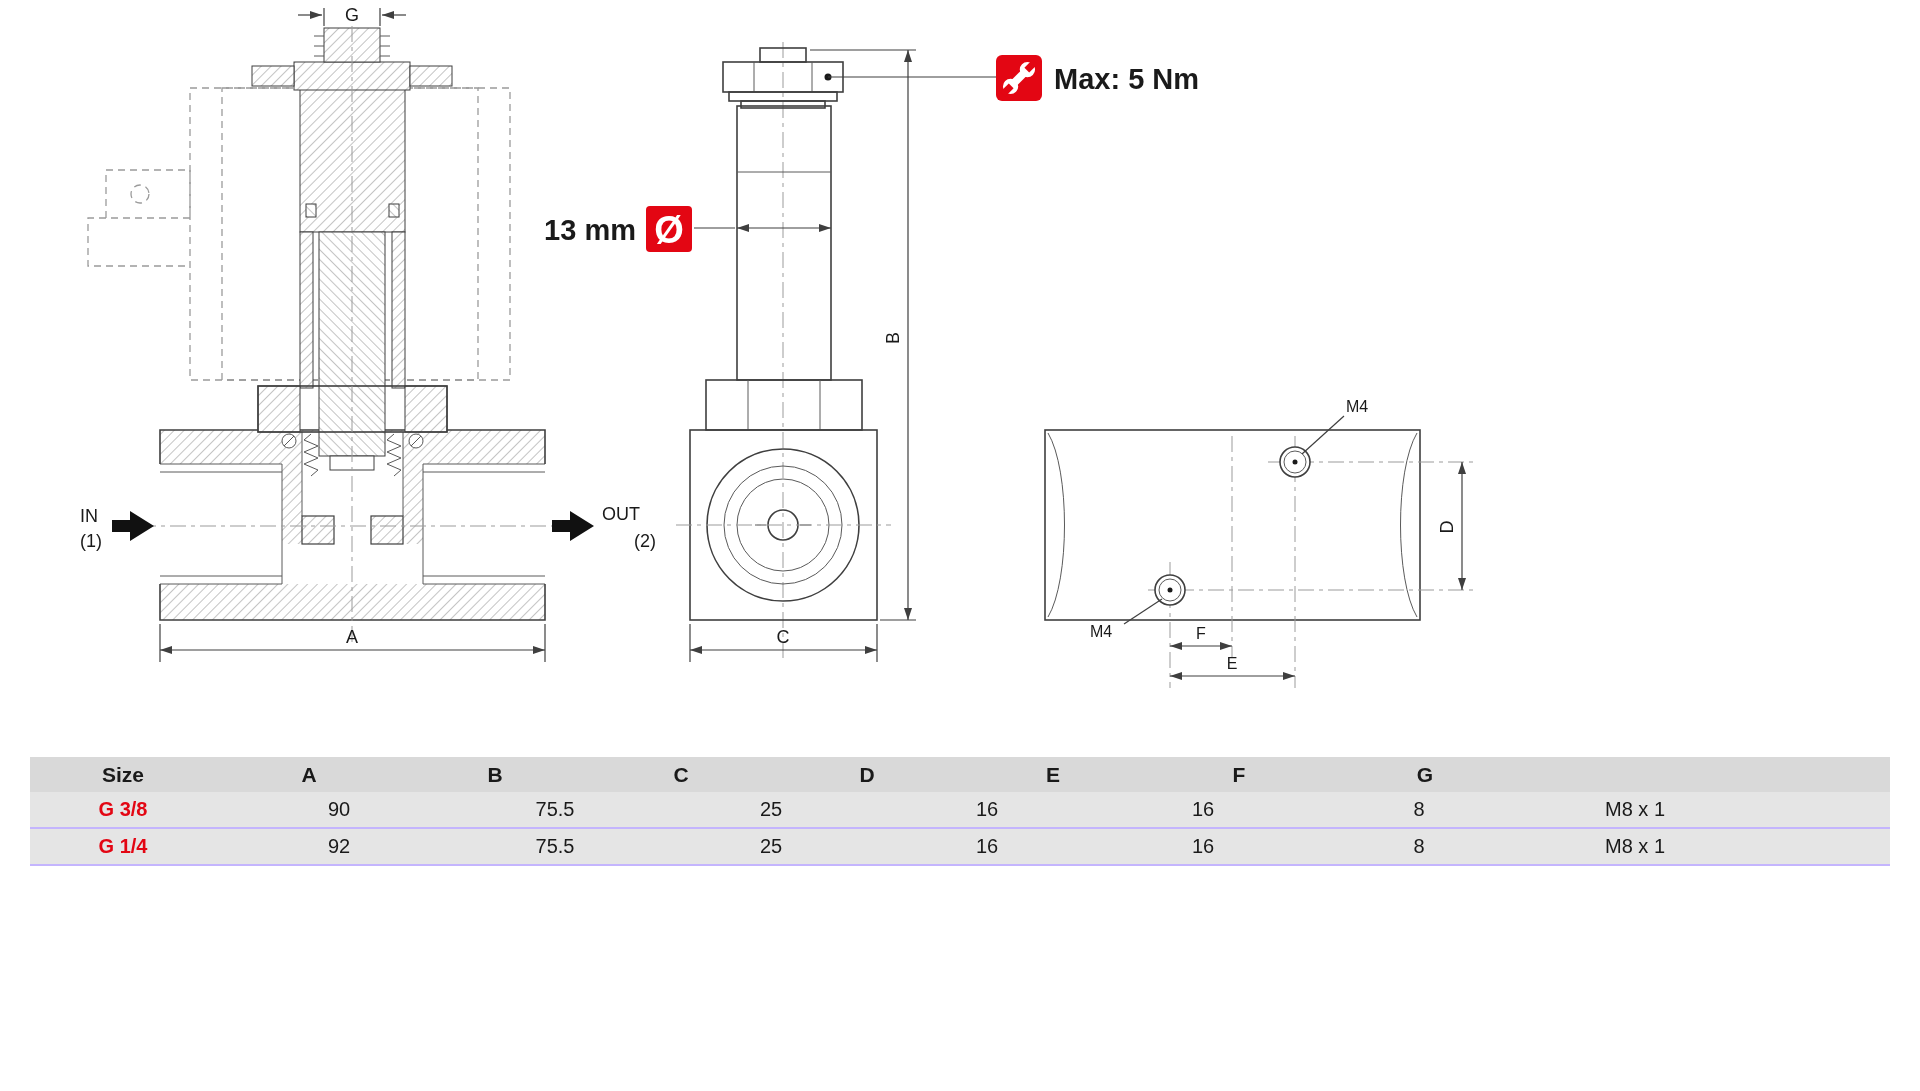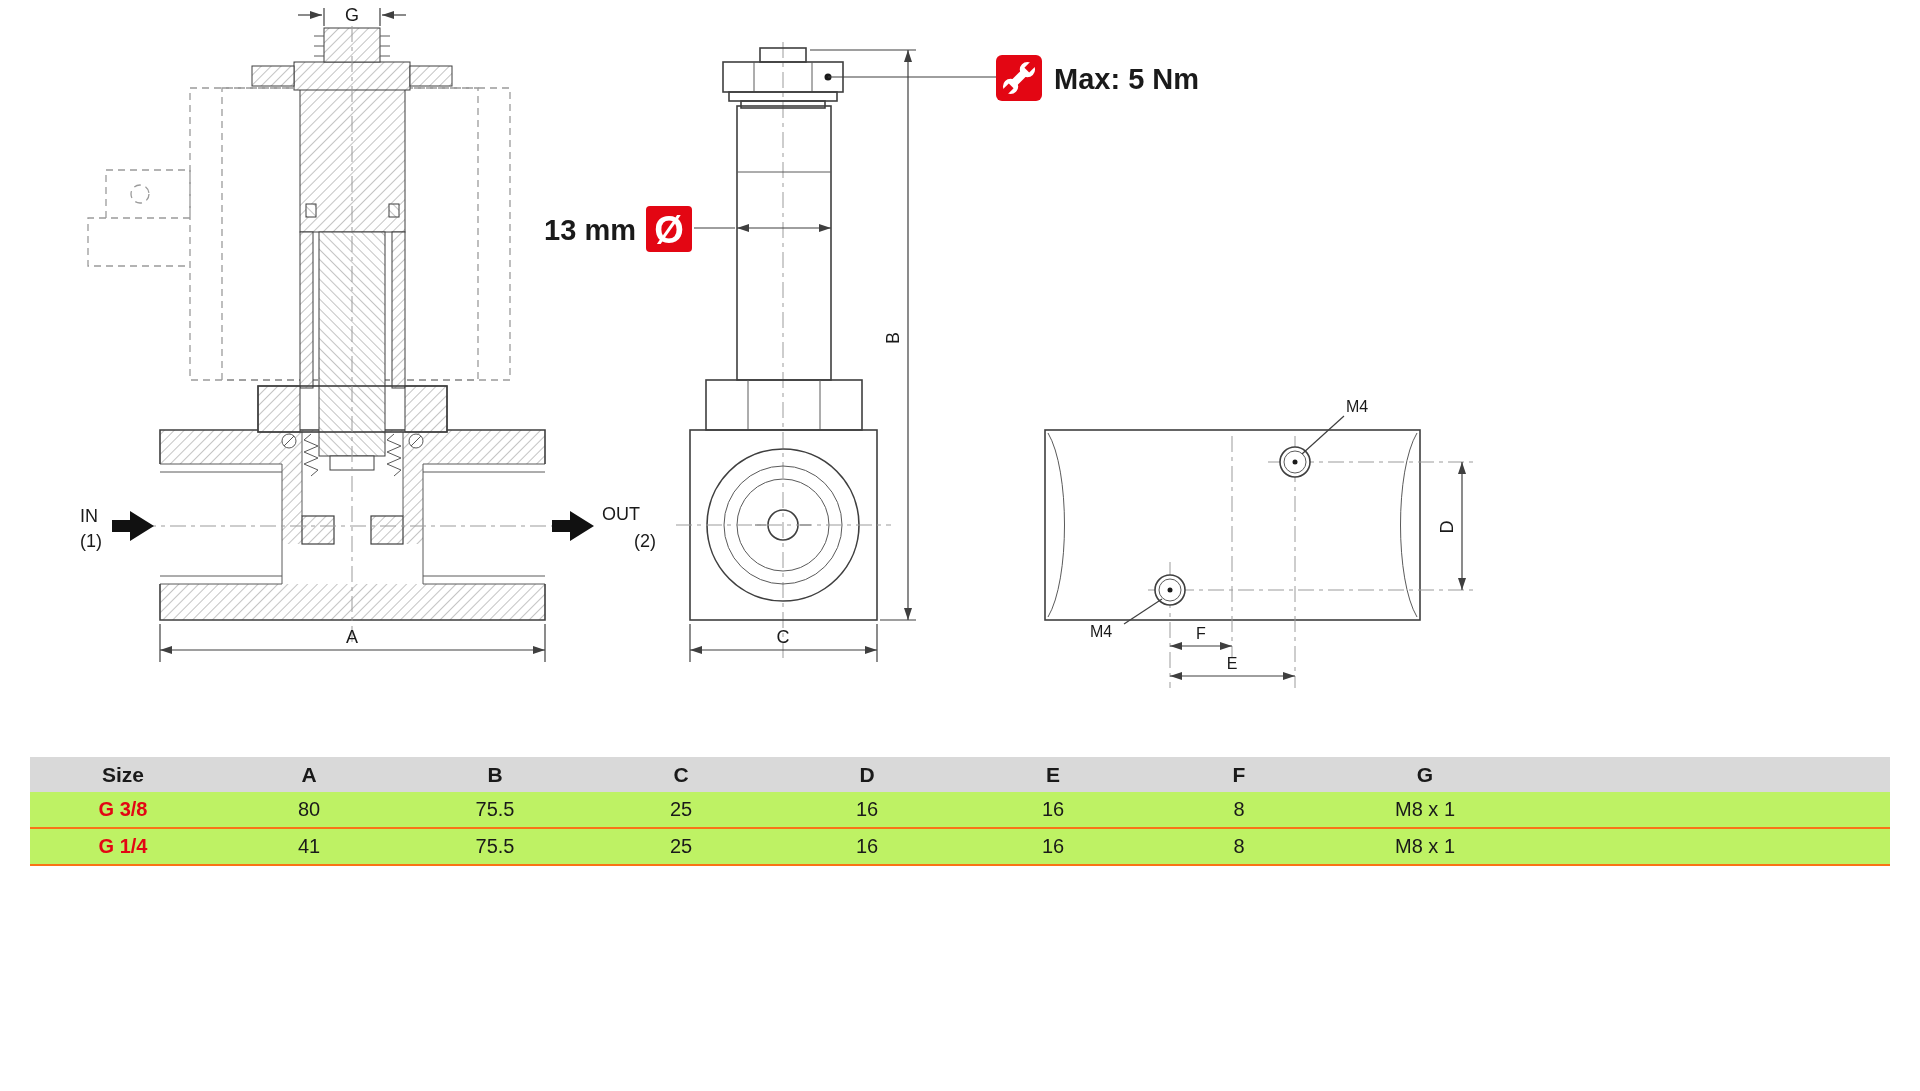--- a/index.html
+++ b/index.html
@@ -5,21 +5,21 @@
   html,body{margin:0;padding:0;}
   body{
     width:1920px;height:1091px;background:#ffffff;position:relative;overflow:hidden;
     font-family:"Liberation Sans",sans-serif;color:#1a1a1a;
   }
   .page{position:absolute;inset:0;}
   .drawing{position:absolute;top:0;left:0;}
   .dim-table{position:absolute;left:30px;top:757px;width:1860px;}
   .t-row{display:flex;align-items:center;height:35px;}
   .t-head{background:#d9d9d9;font-weight:bold;font-size:21px;}
-  .t-data{font-size:20px;border-bottom:2px solid #f97316;background:#bef264;}
+  .t-data{font-size:20px;border-bottom:2px solid #c4b5fd;background:#e5e5e5;gap:30px;}
   .t-cell{flex:0 0 10%;text-align:center;white-space:nowrap;}
   .t-size{font-weight:bold;color:#e30613;}
   
   .ol{fill:none;stroke:#3f3f3f;stroke-width:1.6;}
   .thin{fill:none;stroke:#5a5a5a;stroke-width:1;}
   .dsh{fill:none;stroke:#9b9b9b;stroke-width:1.3;stroke-dasharray:7 5;}
   .cl{fill:none;stroke:#9b9b9b;stroke-width:1;stroke-dasharray:16 5 4 5;}
   .dim{fill:none;stroke:#3f3f3f;stroke-width:1.2;}
   .lbl{font-family:"Liberation Sans",sans-serif;font-size:18px;fill:#1a1a1a;}
   .lbl-s{font-family:"Liberation Sans",sans-serif;font-size:16px;fill:#1a1a1a;}
@@ -228,31 +228,31 @@
       <div class="t-cell">A</div>
       <div class="t-cell">B</div>
       <div class="t-cell">C</div>
       <div class="t-cell">D</div>
       <div class="t-cell">E</div>
       <div class="t-cell">F</div>
       <div class="t-cell">G</div>
     </div>
     <div class="t-row t-data">
       <div class="t-cell t-size">G 3/8</div>
-      <div class="t-cell">80</div>
+      <div class="t-cell">90</div>
       <div class="t-cell">75.5</div>
       <div class="t-cell">25</div>
       <div class="t-cell">16</div>
       <div class="t-cell">16</div>
       <div class="t-cell">8</div>
       <div class="t-cell">M8 x 1</div>
     </div>
     <div class="t-row t-data">
       <div class="t-cell t-size">G 1/4</div>
-      <div class="t-cell">41</div>
+      <div class="t-cell">92</div>
       <div class="t-cell">75.5</div>
       <div class="t-cell">25</div>
       <div class="t-cell">16</div>
       <div class="t-cell">16</div>
       <div class="t-cell">8</div>
       <div class="t-cell">M8 x 1</div>
     </div>
   </div>
 
 </div>

